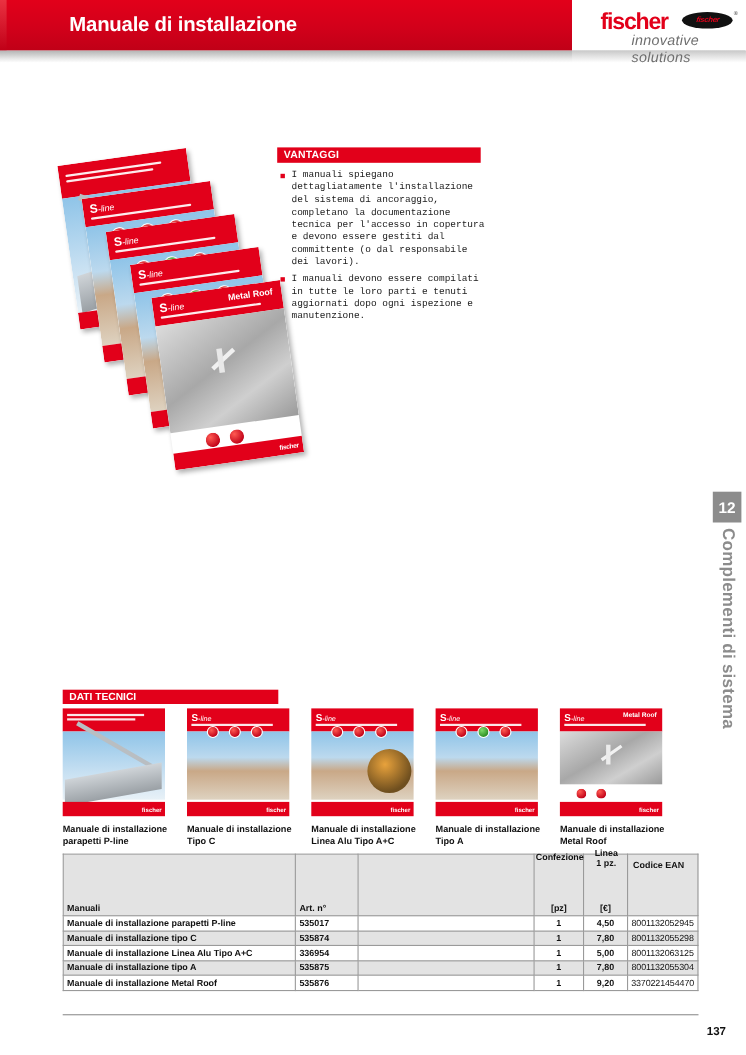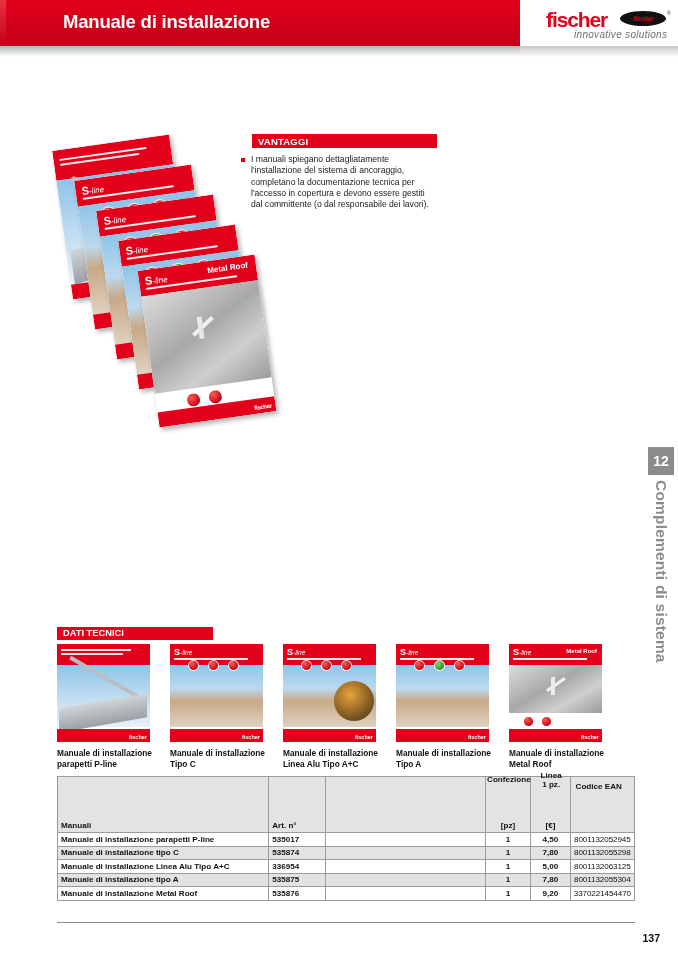--- a/index.html
+++ b/index.html
@@ -52,21 +52,21 @@
     background:#111; border-radius:50%/50%;
     display:flex; align-items:center; justify-content:center;
   }
   .logo-oval span{
     color:#e2001a; font-size:7px; font-weight:bold; font-style:italic;
     letter-spacing:-.3px; transform:skewX(-8deg);
   }
   .logo-reg{ position:absolute; left:121px; top:2px; font-size:5px; color:#333; }
   .logo-tag {
     position:absolute; left:28px; top:21px;
-    font-size:10px; font-style:italic; color:#6e6e6e; letter-spacing:.3px;
+    font-size:13px; font-style:italic; color:#6e6e6e; letter-spacing:.3px;
   }
 
   
   .intro {
     position:absolute; left:61px; top:78px; width:540px;
     font-size:14.6px; font-weight:bold; color:#111; line-height:20px;
     letter-spacing:-0.15px;
   }
 
   
@@ -102,30 +102,30 @@
 
   
   .van-bar {
     position:absolute; left:252px; top:134px; width:185px; height:14px;
     background:#e2001a;
   }
   .van-bar span{
     position:absolute; left:6px; top:1.5px; font-size:9.5px; font-weight:bold;
     color:#fff; letter-spacing:.2px;
   }
-  .van-list { position:absolute; left:240px; top:154px; width:190px; }
+  .van-list { position:absolute; left:254px; top:154px; width:190px;font-family:Liberation Mono, monospace; }
   .van-li { position:relative; padding-left:11px; margin-bottom:4px; }
   .van-li::before {
     content:""; position:absolute; left:1px; top:4px; width:3.5px; height:3.5px; background:#e2001a;
   }
   .van-li p { font-size:8.6px; color:#1a1a1a; line-height:11.3px; }
 
   
   .dt-bar {
-    position:absolute; left:57px; top:627px; width:156px; height:13px; background:#e2001a;
+    position:absolute; left:57px; top:627px; width:196px; height:13px; background:#e2001a;
   }
   .dt-bar span {
     position:absolute; left:6px; top:1px; font-size:9.3px; font-weight:bold; color:#fff;
   }
 
   .thumbs { position:absolute; left:57px; top:644px; width:600px; height:100px; }
   .th { position:absolute; top:0; width:93px; height:98px; background:#fff; }
   .th .tband { position:absolute; left:0; top:0; width:100%; height:21px; background:#e2001a; }
   .th .tsl { position:absolute; left:4px; top:3px; font-size:9px; font-weight:bold; color:#fff; }
   .th .tsl i { font-style:italic; font-size:6.5px; font-weight:normal; }
@@ -280,20 +280,23 @@
       </div>
     </div>
   </div>
 
   <div class="van-bar">
     <span>VANTAGGI</span>
   </div>
   <div class="van-list">
     <div class="van-li">
       <p>I manuali spiegano dettagliatamente l'installazione del sistema di ancoraggio, completano la documentazione tecnica per l'accesso in copertura e devono essere gestiti dal committente (o dal responsabile dei lavori).</p>
+    </div>
+    <div class="van-li">
+      <p>I manuali devono essere compilati in tutte le loro parti e tenuti aggiornati dopo ogni ispezione e manutenzione.</p>
     </div>
   </div>
 
   <div class="dt-bar">
     <span>DATI TECNICI</span>
   </div>
 
   <div class="thumbs">
     <div class="th" style="left:0px;">
       <div class="tband">

